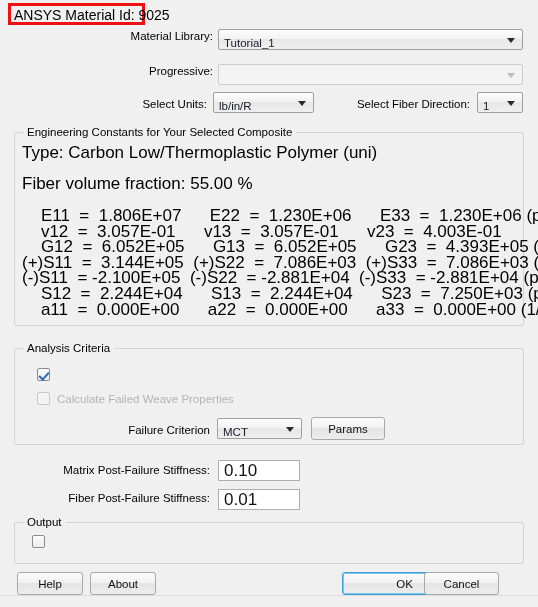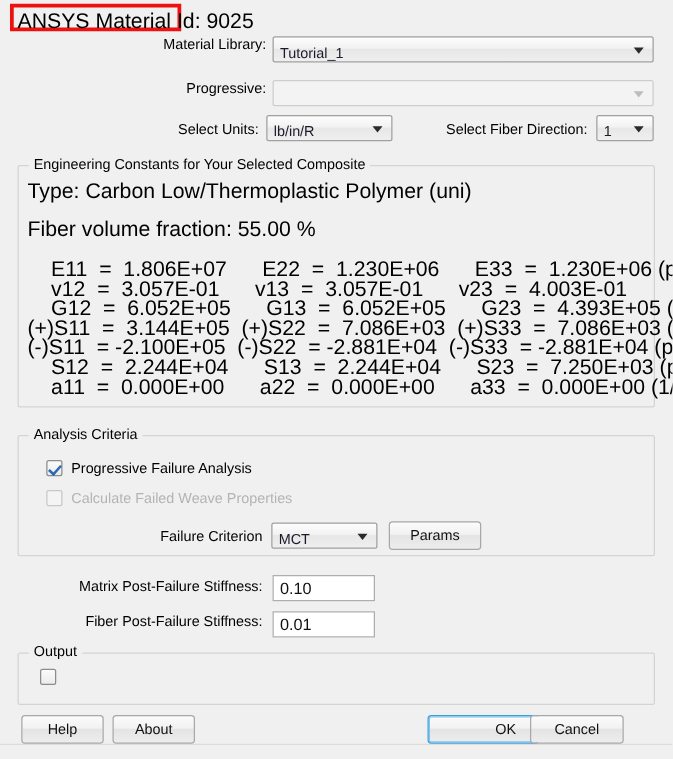--- a/index.html
+++ b/index.html
@@ -10,21 +10,21 @@
     font-size:11px;
     color:#000;
     overflow:hidden;
     position:relative;
   }
   .annot-box{
     position:absolute;left:8px;top:3px;width:137px;height:22px;
     border:3px solid #ee1111;box-sizing:border-box;
   }
   .annot-text{
-    position:absolute;left:14px;top:7px;font-size:17px;color:#000;
+    position:absolute;left:14px;top:7px;font-size:14px;color:#000;
     white-space:nowrap;
   }
 
   
   .row{position:absolute;display:flex;align-items:center;}
   .lbl{text-align:right;white-space:nowrap;font-size:11.5px;}
 
   .combo{
     box-sizing:border-box;
     border:1px solid #a0a0a0;
@@ -84,21 +84,21 @@
   }
   .cbox.dis{border-color:#c8c8c8;background:#f4f4f4;}
   .cbrow .ctext{margin-left:7px;font-size:11.5px;white-space:nowrap;}
   .cbrow.dis .ctext{color:#b4b4b4;}
 
   
   .tinput{
     position:absolute;box-sizing:border-box;
     border:1px solid #aeaeae;background:#fff;
     height:21px;display:flex;align-items:center;padding-left:5px;
-    font-size:13px;color:#111;
+    font-size:17px;color:#111;
   }
 
   
   .btn{
     position:absolute;box-sizing:border-box;
     border:1px solid #a8a8a8;border-radius:3px;
     background:linear-gradient(to bottom,#fbfbfb 0%,#f2f2f2 45%,#e4e4e4 50%,#ededed 100%);
     display:flex;align-items:center;justify-content:center;
     font-size:11.5px;color:#101010;
   }
@@ -161,21 +161,20 @@
 (-)S11  = -2.100E+05  (-)S22  = -2.881E+04  (-)S33  = -2.881E+04 (psi)
     S12  =  2.244E+04      S13  =  2.244E+04      S23  =  7.250E+03 (psi)
     a11  =  0.000E+00      a22  =  0.000E+00      a33  =  0.000E+00 (1/R)</div>
 
 <div class="group" style="left:14px;top:348px;width:510px;height:97px;">
   <span class="legend">Analysis Criteria</span>
 </div>
 
 <div class="cbrow" style="left:37px;top:368px;">
   <span class="cbox checked"></span>
-  <span class="ctext">Progressive Failure Analysis</span>
 </div>
 
 <div class="cbrow dis" style="left:37px;top:392px;">
   <span class="cbox dis"></span>
   <span class="ctext">Calculate Failed Weave Properties</span>
 </div>
 
 <div class="row" style="left:100px;top:424px;width:110px;justify-content:flex-end;">
   <span class="lbl">Failure Criterion</span>
 </div>

